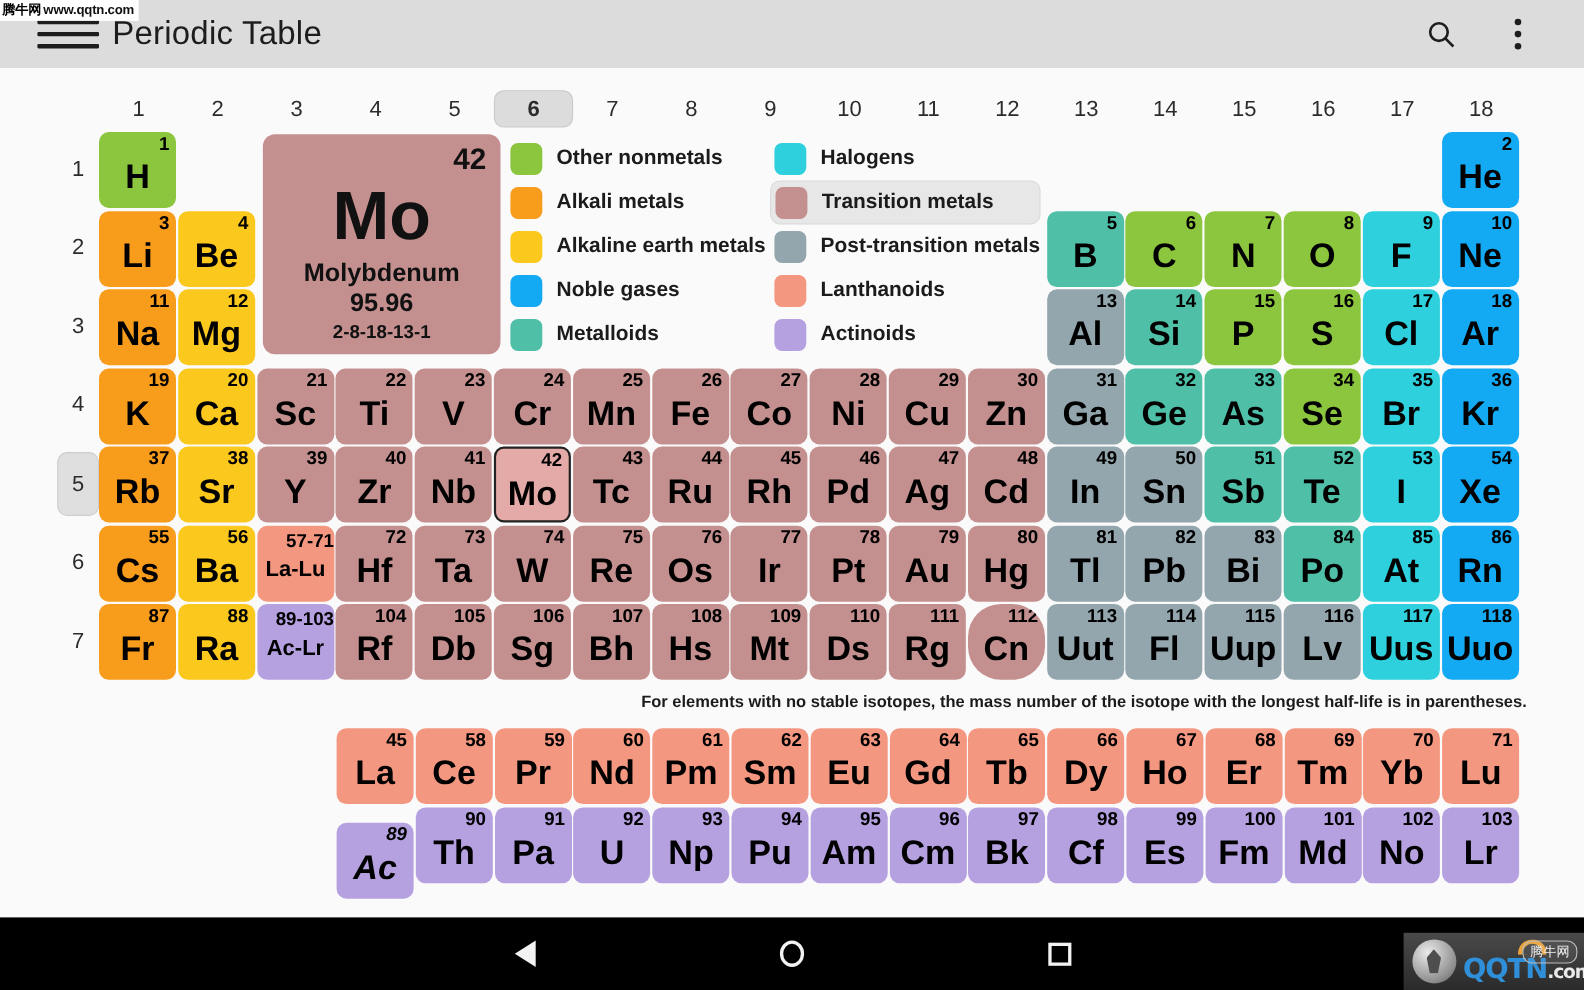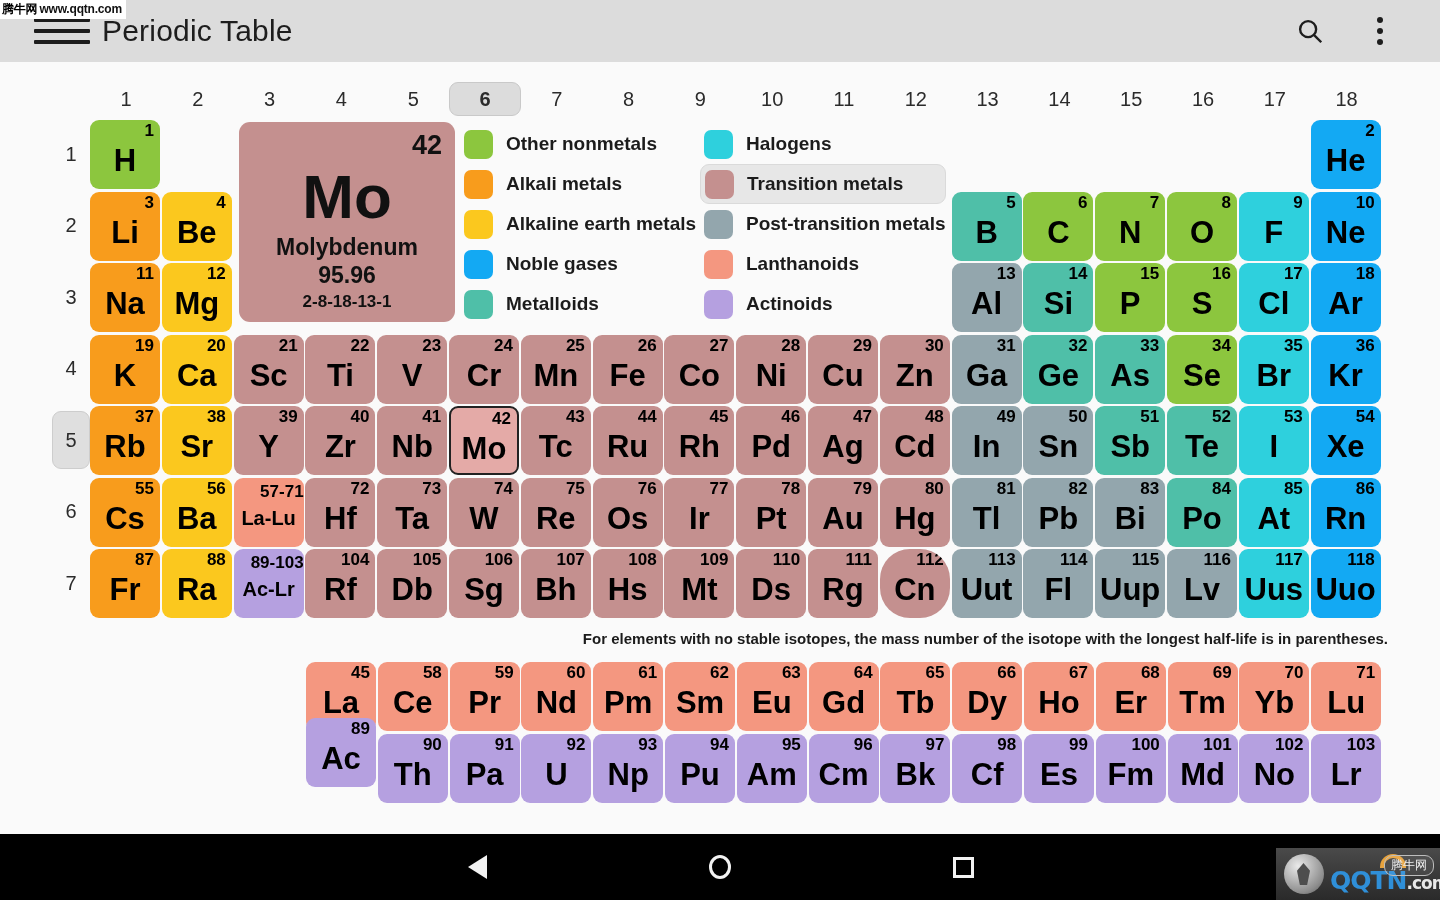--- a/index.html
+++ b/index.html
@@ -737,21 +737,21 @@
           <span class="sym">Tm</span>
         </div>
         <div class="cell c-lanth" style="left: 933.4px; top: 0px;">
           <span class="num">70</span>
           <span class="sym">Yb</span>
         </div>
         <div class="cell c-lanth" style="left: 1005.2px; top: 0px;">
           <span class="num">71</span>
           <span class="sym">Lu</span>
         </div>
-        <div class="cell c-actin" style="left: 0px; top: 56px;">
+        <div class="cell c-actin" style="left: 0px; top: 86px; font-style: italic;">
           <span class="num">89</span>
           <span class="sym">Ac</span>
         </div>
         <div class="cell c-actin" style="left: 71.8px; top: 71.5px;">
           <span class="num">90</span>
           <span class="sym">Th</span>
         </div>
         <div class="cell c-actin" style="left: 143.6px; top: 71.5px;">
           <span class="num">91</span>
           <span class="sym">Pa</span>

